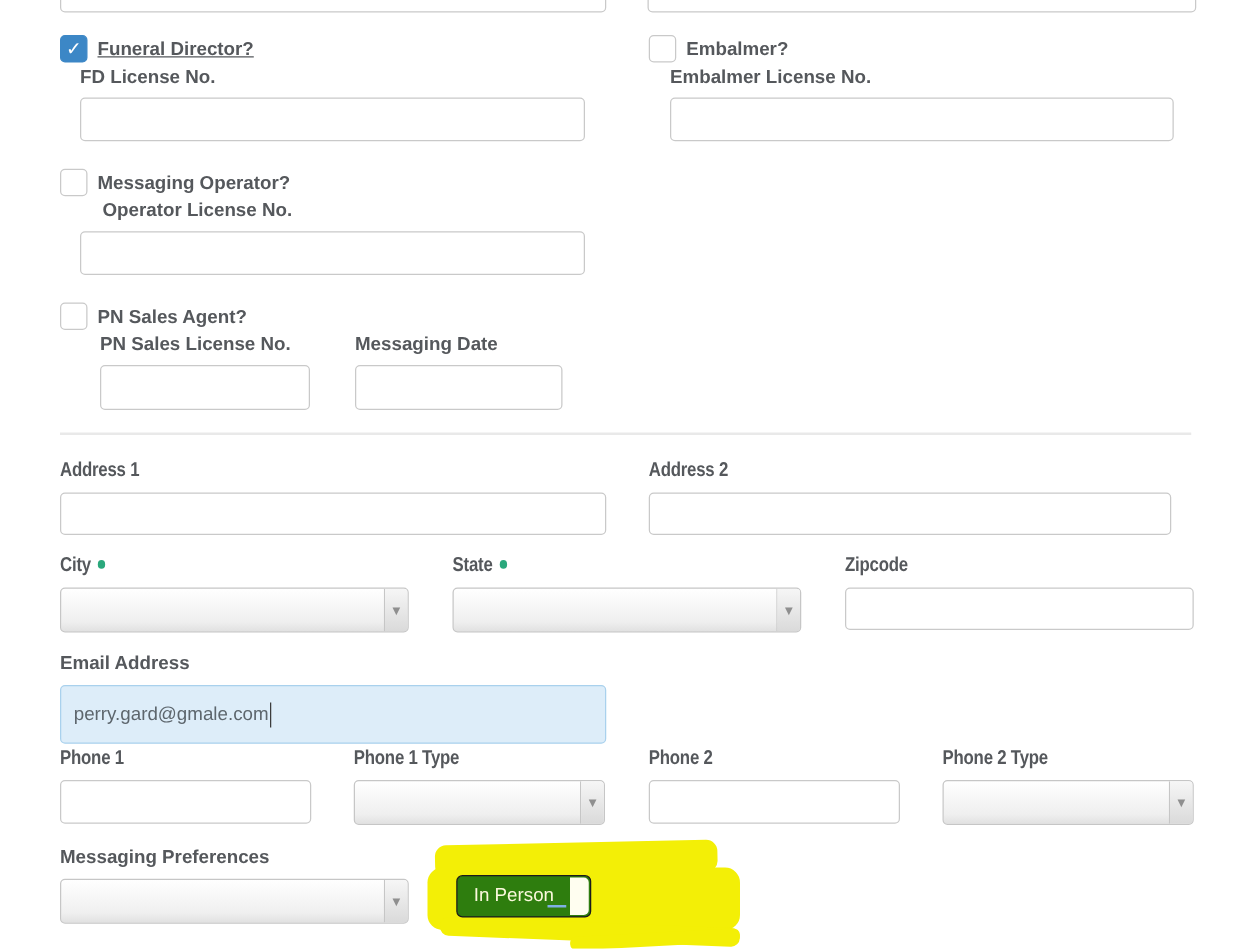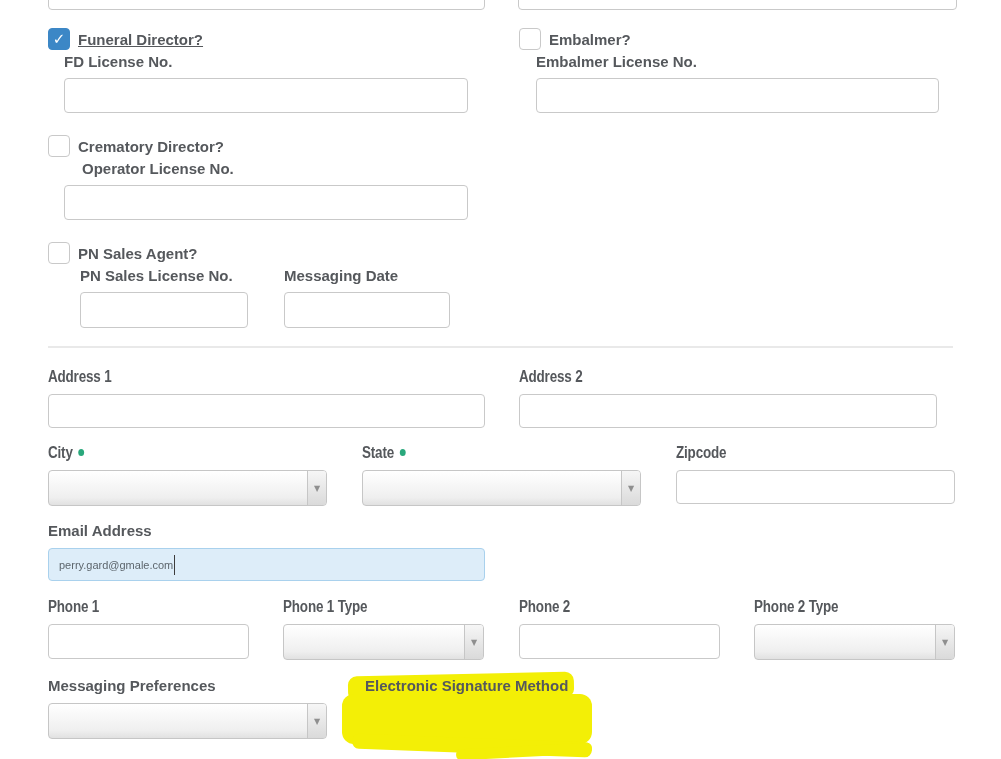--- a/index.html
+++ b/index.html
@@ -21,23 +21,23 @@
 
   .chk{position:absolute;width:22px;height:22px;box-sizing:border-box;border:1px solid #c9c9c9;
        border-radius:4px;background:#fff;}
   .chk.checked{background:#3c87c6;border-color:#3c87c6;display:flex;align-items:center;justify-content:center;}
   .chk .mark{font-family:"DejaVu Sans","Liberation Sans",sans-serif;color:#fff;font-size:15px;font-weight:700;line-height:1;}
 
   .dot{display:inline-block;width:7px;height:7px;border-radius:50%;background:#2aa87c;margin-left:7px;vertical-align:2px;}
 
   .divider{position:absolute;left:48px;top:346px;width:905px;height:2px;background:#e9e9e9;}
 
-  .email-box{position:absolute;left:48px;top:548px;width:437px;height:33px;box-sizing:border-box;
+  .email-box{position:absolute;left:48px;top:548px;width:437px;height:47px;box-sizing:border-box;
        background:#ddedf9;border:1px solid #a9d1ed;border-radius:4px;display:flex;align-items:center;
-       padding:0 10px;font-size:11px;color:#5d666d;}
+       padding:0 10px;font-size:15px;color:#5d666d;}
   .caret{width:1px;height:20px;background:#3c3c3c;margin-left:1px;}
 
   .hl-svg{position:absolute;left:336px;top:666px;z-index:1;}
   .z2{z-index:2;}
 
   .esign-select{position:absolute;left:365px;top:700px;width:108px;height:34px;box-sizing:border-box;
        background:#2e7d0e;border:1px solid #1b1b1b;border-radius:5px;z-index:2;}
   .esign-text{position:absolute;left:13px;top:7px;font-size:15px;color:#fbf9dd;}
   .esign-strip{position:absolute;right:1px;top:1px;bottom:1px;width:15px;background:#fffef0;border-radius:0 4px 4px 0;}
   .blue-dash{position:absolute;left:72px;top:23px;width:15px;height:2px;background:#7fb0e3;}
@@ -56,21 +56,21 @@
   <div class="lbl" style="left:78px;top:31px;text-decoration:underline;">Funeral Director?</div>
   <div class="lbl" style="left:64px;top:53px;">FD License No.</div>
   <input class="txt" style="left: 64px; top: 78px; width: 404px; height: 35px;" value="">
 
   <div class="chk" style="left:519px;top:28px;"></div>
   <div class="lbl" style="left:549px;top:31px;">Embalmer?</div>
   <div class="lbl" style="left:536px;top:53px;">Embalmer License No.</div>
   <input class="txt" style="left: 536px; top: 78px; width: 403px; height: 35px;" value="">
 
   <div class="chk" style="left:48px;top:135px;"></div>
-  <div class="lbl" style="left:78px;top:138px;">Crematory Director?</div>
+  <div class="lbl" style="left:78px;top:138px;">Messaging Operator?</div>
   <div class="lbl" style="left:64px;top:160px;margin-left:18px;">Operator License No.</div>
   <input class="txt" style="left: 64px; top: 185px; width: 404px; height: 35px;" value="">
 
   <div class="chk" style="left:48px;top:242px;"></div>
   <div class="lbl" style="left:78px;top:245px;">PN Sales Agent?</div>
   <div class="lbl" style="left:80px;top:267px;">PN Sales License No.</div>
   <input class="txt" style="left: 80px; top: 292px; width: 168px; height: 36px;" value="">
   <div class="lbl" style="left:284px;top:267px;">Messaging Date</div>
   <input class="txt" style="left: 284px; top: 292px; width: 166px; height: 36px;" value="">
 
@@ -130,15 +130,19 @@
     </span>
   </div>
 
   <svg class="hl-svg" width="266" height="94" viewBox="0 0 266 94">
     <rect x="12" y="8" width="226" height="26" rx="9" fill="#f3ef06" transform="rotate(-1.2 125 21)"></rect>
     <rect x="6" y="28" width="250" height="50" rx="12" fill="#f3ef06"></rect>
     <rect x="16" y="72" width="240" height="15" rx="7" fill="#f3ef06" transform="rotate(2.2 136 79)"></rect>
     <rect x="120" y="80" width="136" height="11" rx="5" fill="#f3ef06" transform="rotate(-3 188 85)"></rect>
   </svg>
 
-  <div class="lbl z2" style="left:365px;top:677px;">Electronic Signature Method</div>
+  <div class="esign-select">
+    <span class="esign-text">In Person</span>
+    <span class="blue-dash"></span>
+    <span class="esign-strip"></span>
+  </div>
 
 </div>
 
 </body></html>

